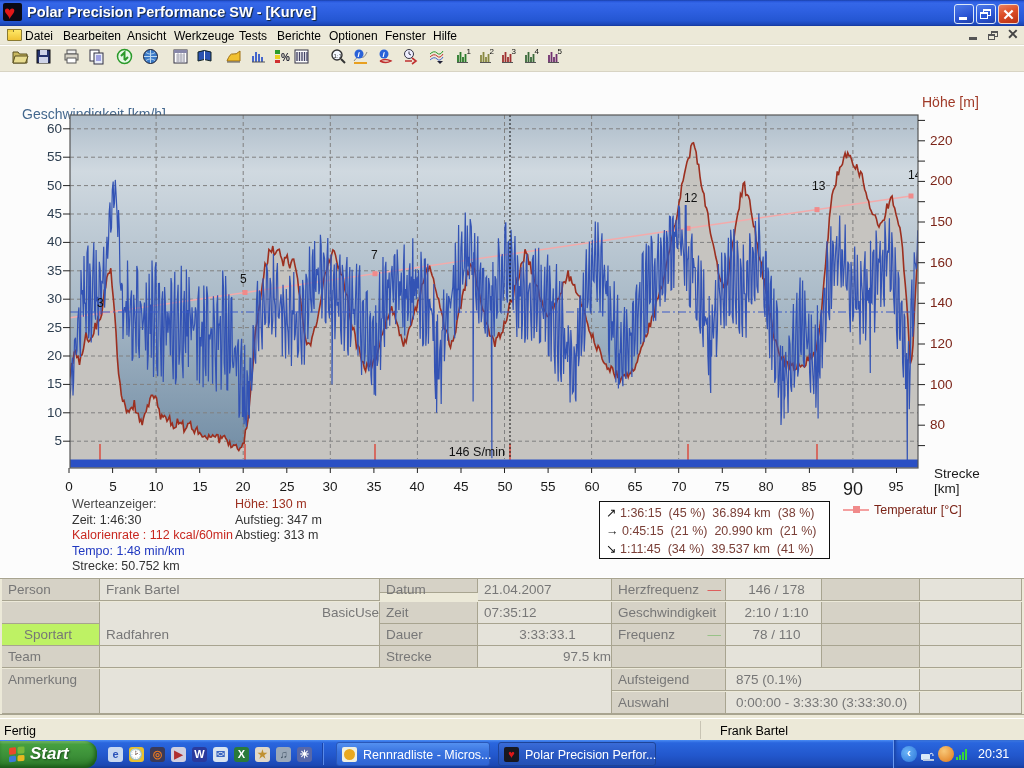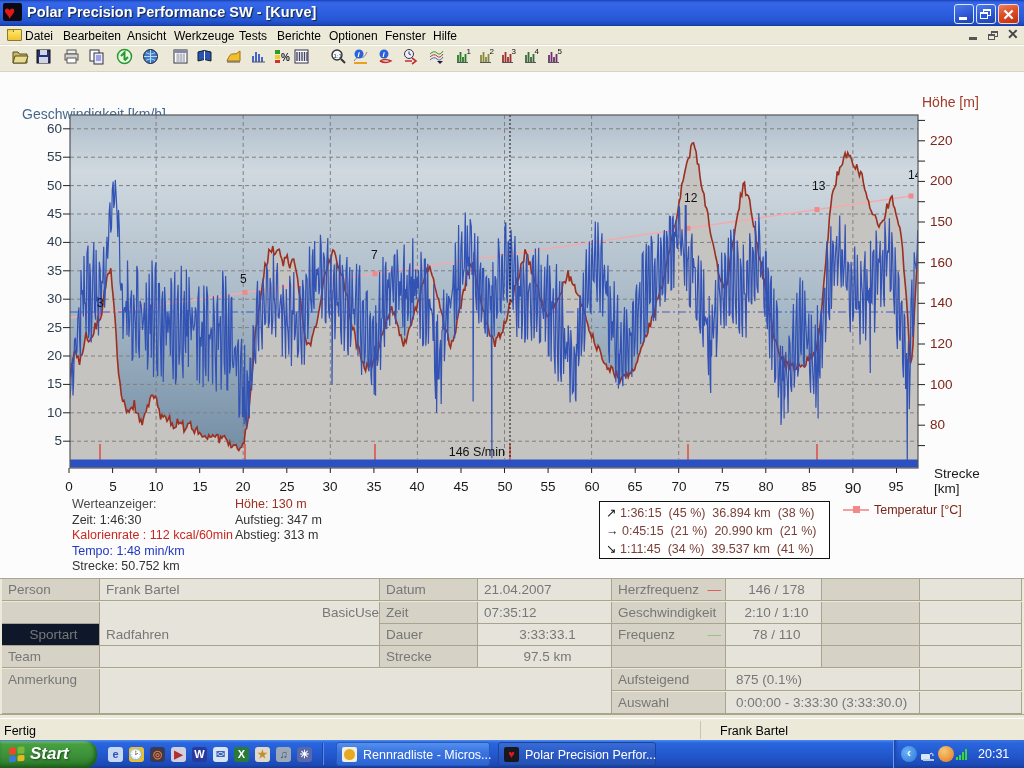--- a/index.html
+++ b/index.html
@@ -300,21 +300,21 @@
     <div style="position:absolute;left:402px;top:479px;width:30px;text-align:center;font-size:13.5px;color:#1a1a1a">40</div>
     <div style="position:absolute;left:446px;top:479px;width:30px;text-align:center;font-size:13.5px;color:#1a1a1a">45</div>
     <div style="position:absolute;left:490px;top:479px;width:30px;text-align:center;font-size:13.5px;color:#1a1a1a">50</div>
     <div style="position:absolute;left:533px;top:479px;width:30px;text-align:center;font-size:13.5px;color:#1a1a1a">55</div>
     <div style="position:absolute;left:577px;top:479px;width:30px;text-align:center;font-size:13.5px;color:#1a1a1a">60</div>
     <div style="position:absolute;left:620px;top:479px;width:30px;text-align:center;font-size:13.5px;color:#1a1a1a">65</div>
     <div style="position:absolute;left:664px;top:479px;width:30px;text-align:center;font-size:13.5px;color:#1a1a1a">70</div>
     <div style="position:absolute;left:707px;top:479px;width:30px;text-align:center;font-size:13.5px;color:#1a1a1a">75</div>
     <div style="position:absolute;left:751px;top:479px;width:30px;text-align:center;font-size:13.5px;color:#1a1a1a">80</div>
     <div style="position:absolute;left:794px;top:479px;width:30px;text-align:center;font-size:13.5px;color:#1a1a1a">85</div>
-    <div style="position:absolute;left:838px;top:479px;width:30px;text-align:center;font-size:15px;color:#1a1a1a">90</div>
+    <div style="position:absolute;left:838px;top:479px;width:30px;text-align:center;font-size:18px;color:#1a1a1a">90</div>
     <div style="position:absolute;left:881px;top:479px;width:30px;text-align:center;font-size:13.5px;color:#1a1a1a">95</div>
 <div class="abs" style="left:934px;top:466px;font-size:13.5px;color:#1a1a1a">Strecke<br>[km]</div>
 <div class="abs" style="left:72px;top:497px;font-size:12.5px;line-height:15.5px">
 <div style="color:#4a4a4a">Werteanzeiger:</div>
 <div style="color:#333">Zeit: 1:46:30</div>
 <div style="color:#c82820">Kalorienrate : 112 kcal/60min</div>
 <div style="color:#2038c0">Tempo: 1:48 min/km</div>
 <div style="color:#333">Strecke: 50.752 km</div>
 </div>
 <div class="abs" style="left:235px;top:497px;font-size:12.5px;line-height:15.5px">
@@ -327,46 +327,46 @@
 <div><span style="color:#111">→</span> 0:45:15&nbsp; (21 %)&nbsp; 20.990 km&nbsp; (21 %)</div>
 <div><span style="color:#111">↘</span> 1:11:45&nbsp; (34 %)&nbsp; 39.537 km&nbsp; (41 %)</div>
 </div>
 <div class="abs" style="left:843px;top:509px;width:26px;height:2px;background:#f4a0a0"></div>
 <div class="abs" style="left:853px;top:506px;width:7px;height:7px;background:#f08a8a"></div>
 <div class="abs" style="left:874px;top:503px;font-size:12.5px;color:#7b2418">Temperatur [°C]</div>
 </div>
 <div class="abs" style="left:0;top:578px;width:1024px;height:140px;background:#ece9d8;font-size:13.5px;color:#777">
     <div class="abs" style="left:2px;top:1px;width:98px;height:22px;background:#d6d2c6;border:1px solid #a8a490;border-width:0 1px 1px 0;padding:3px 0 0 6px;text-align:left">Person</div>
     <div class="abs" style="left:100px;top:1px;width:280px;height:22px;background:#e5e3da;border:1px solid #a8a490;border-width:0 1px 1px 0;padding:3px 0 0 6px;text-align:left">Frank Bartel</div>
-    <div class="abs" style="left:380px;top:1px;width:98px;height:22px;background:#d6d2c6;border:1px solid #a8a490;border-width:0 1px 1px 0;padding:3px 0 0 6px;text-align:left">Datum</div>
+    <div class="abs" style="left:380px;top:1px;width:98px;height:14px;background:#d6d2c6;border:1px solid #a8a490;border-width:0 1px 1px 0;padding:3px 0 0 6px;text-align:left">Datum</div>
     <div class="abs" style="left:478px;top:1px;width:134px;height:22px;background:#e5e3da;border:1px solid #a8a490;border-width:0 1px 1px 0;padding:3px 0 0 6px;text-align:left">21.04.2007</div>
     <div class="abs" style="left:612px;top:1px;width:114px;height:22px;background:#d6d2c6;border:1px solid #a8a490;border-width:0 1px 1px 0;padding:3px 0 0 6px;text-align:left">Herzfrequenz<span style="float:right;margin-right:4px"><span style="color:#e05050">—</span></span></div>
     <div class="abs" style="left:726px;top:1px;width:96px;height:22px;background:#e5e3da;border:1px solid #a8a490;border-width:0 1px 1px 0;padding:3px 0 0 6px;text-align:center">146 / 178</div>
     <div class="abs" style="left:822px;top:1px;width:98px;height:22px;background:#d6d2c6;border:1px solid #a8a490;border-width:0 1px 1px 0;padding:3px 0 0 6px;text-align:left"></div>
     <div class="abs" style="left:920px;top:1px;width:102px;height:22px;background:#e5e3da;border:1px solid #a8a490;border-width:0 1px 1px 0;padding:3px 0 0 6px;text-align:left"></div>
     <div class="abs" style="left:2px;top:24px;width:98px;height:22px;background:#d6d2c6;border:1px solid #a8a490;border-width:0 1px 1px 0;padding:19px 0 0 6px;text-align:left">Einheit</div>
     <div class="abs" style="left:100px;top:24px;width:280px;height:26px;background:#e5e3da;border:1px solid #a8a490;border-width:0 1px 1px 0;padding:3px 0 0 10px;text-align:right">BasicUse</div>
     <div class="abs" style="left:380px;top:24px;width:98px;height:22px;background:#d6d2c6;border:1px solid #a8a490;border-width:0 1px 1px 0;padding:3px 0 0 6px;text-align:left">Zeit</div>
     <div class="abs" style="left:478px;top:24px;width:134px;height:22px;background:#e5e3da;border:1px solid #a8a490;border-width:0 1px 1px 0;padding:3px 0 0 6px;text-align:left">07:35:12</div>
     <div class="abs" style="left:612px;top:24px;width:114px;height:22px;background:#d6d2c6;border:1px solid #a8a490;border-width:0 1px 1px 0;padding:3px 0 0 6px;text-align:left">Geschwindigkeit<span style="float:right;margin-right:4px"><span style="color:#8899c0">—</span></span></div>
     <div class="abs" style="left:726px;top:24px;width:96px;height:22px;background:#e5e3da;border:1px solid #a8a490;border-width:0 1px 1px 0;padding:3px 0 0 6px;text-align:center">2:10 / 1:10</div>
     <div class="abs" style="left:822px;top:24px;width:98px;height:22px;background:#d6d2c6;border:1px solid #a8a490;border-width:0 1px 1px 0;padding:3px 0 0 6px;text-align:left"></div>
     <div class="abs" style="left:920px;top:24px;width:102px;height:22px;background:#e5e3da;border:1px solid #a8a490;border-width:0 1px 1px 0;padding:3px 0 0 6px;text-align:left"></div>
-    <div class="abs" style="left:2px;top:46px;width:98px;height:22px;background:#0f172a;border:1px solid #a8a490;border-width:0 1px 1px 0;padding:3px 0 0 6px;text-align:center">Sportart</div>
+    <div class="abs" style="left:2px;top:46px;width:98px;height:22px;background:#bef264;border:1px solid #a8a490;border-width:0 1px 1px 0;padding:3px 0 0 22px;text-align:left">Sportart</div>
     <div class="abs" style="left:100px;top:46px;width:280px;height:22px;background:#e5e3da;border:1px solid #a8a490;border-width:0 1px 1px 0;padding:3px 0 0 6px;text-align:left">Radfahren</div>
     <div class="abs" style="left:380px;top:46px;width:98px;height:22px;background:#d6d2c6;border:1px solid #a8a490;border-width:0 1px 1px 0;padding:3px 0 0 6px;text-align:left">Dauer</div>
     <div class="abs" style="left:478px;top:46px;width:134px;height:22px;background:#e5e3da;border:1px solid #a8a490;border-width:0 1px 1px 0;padding:3px 0 0 6px;text-align:center">3:33:33.1</div>
     <div class="abs" style="left:612px;top:46px;width:114px;height:22px;background:#d6d2c6;border:1px solid #a8a490;border-width:0 1px 1px 0;padding:3px 0 0 6px;text-align:left">Frequenz<span style="float:right;margin-right:4px"><span style="color:#90c080">—</span></span></div>
     <div class="abs" style="left:726px;top:46px;width:96px;height:22px;background:#e5e3da;border:1px solid #a8a490;border-width:0 1px 1px 0;padding:3px 0 0 6px;text-align:center">78 / 110</div>
     <div class="abs" style="left:822px;top:46px;width:98px;height:22px;background:#d6d2c6;border:1px solid #a8a490;border-width:0 1px 1px 0;padding:3px 0 0 6px;text-align:left"></div>
     <div class="abs" style="left:920px;top:46px;width:102px;height:22px;background:#e5e3da;border:1px solid #a8a490;border-width:0 1px 1px 0;padding:3px 0 0 6px;text-align:left"></div>
     <div class="abs" style="left:2px;top:68px;width:98px;height:22px;background:#d6d2c6;border:1px solid #a8a490;border-width:0 1px 1px 0;padding:3px 0 0 6px;text-align:left">Team</div>
     <div class="abs" style="left:100px;top:68px;width:280px;height:22px;background:#e5e3da;border:1px solid #a8a490;border-width:0 1px 1px 0;padding:3px 0 0 6px;text-align:left"></div>
     <div class="abs" style="left:380px;top:68px;width:98px;height:22px;background:#d6d2c6;border:1px solid #a8a490;border-width:0 1px 1px 0;padding:3px 0 0 6px;text-align:left">Strecke</div>
-    <div class="abs" style="left:478px;top:68px;width:134px;height:22px;background:#e5e3da;border:1px solid #a8a490;border-width:0 1px 1px 0;padding:3px 0 0 6px;text-align:center">97.5 km</div>
+    <div class="abs" style="left:478px;top:68px;width:134px;height:22px;background:#e5e3da;border:1px solid #a8a490;border-width:0 1px 1px 0;padding:3px 0 0 6px;text-align:right">97.5 km</div>
     <div class="abs" style="left:612px;top:68px;width:114px;height:22px;background:#d6d2c6;border:1px solid #a8a490;border-width:0 1px 1px 0;padding:3px 0 0 6px;text-align:left"></div>
     <div class="abs" style="left:726px;top:68px;width:96px;height:22px;background:#e5e3da;border:1px solid #a8a490;border-width:0 1px 1px 0;padding:3px 0 0 6px;text-align:center"></div>
     <div class="abs" style="left:822px;top:68px;width:98px;height:22px;background:#d6d2c6;border:1px solid #a8a490;border-width:0 1px 1px 0;padding:3px 0 0 6px;text-align:left"></div>
     <div class="abs" style="left:920px;top:68px;width:102px;height:22px;background:#e5e3da;border:1px solid #a8a490;border-width:0 1px 1px 0;padding:3px 0 0 6px;text-align:left"></div>
     <div class="abs" style="left:2px;top:91px;width:98px;height:45px;background:#d6d2c6;border:1px solid #a8a490;border-width:0 1px 1px 0;padding:3px 0 0 6px">Anmerkung</div>
     <div class="abs" style="left:100px;top:91px;width:512px;height:45px;background:#e5e3da;border:1px solid #a8a490;border-width:0 1px 1px 0"></div>
     <div class="abs" style="left:612px;top:91px;width:114px;height:22px;background:#d6d2c6;border:1px solid #a8a490;border-width:0 1px 1px 0;padding:3px 0 0 6px">Aufsteigend</div>
     <div class="abs" style="left:726px;top:91px;width:194px;height:22px;background:#e5e3da;border:1px solid #a8a490;border-width:0 1px 1px 0;padding:3px 0 0 10px">875 (0.1%)</div>
     <div class="abs" style="left:920px;top:91px;width:102px;height:22px;background:#e5e3da;border:1px solid #a8a490;border-width:0 1px 1px 0"></div>
     <div class="abs" style="left:612px;top:114px;width:114px;height:22px;background:#d6d2c6;border:1px solid #a8a490;border-width:0 1px 1px 0;padding:3px 0 0 6px">Auswahl</div>

